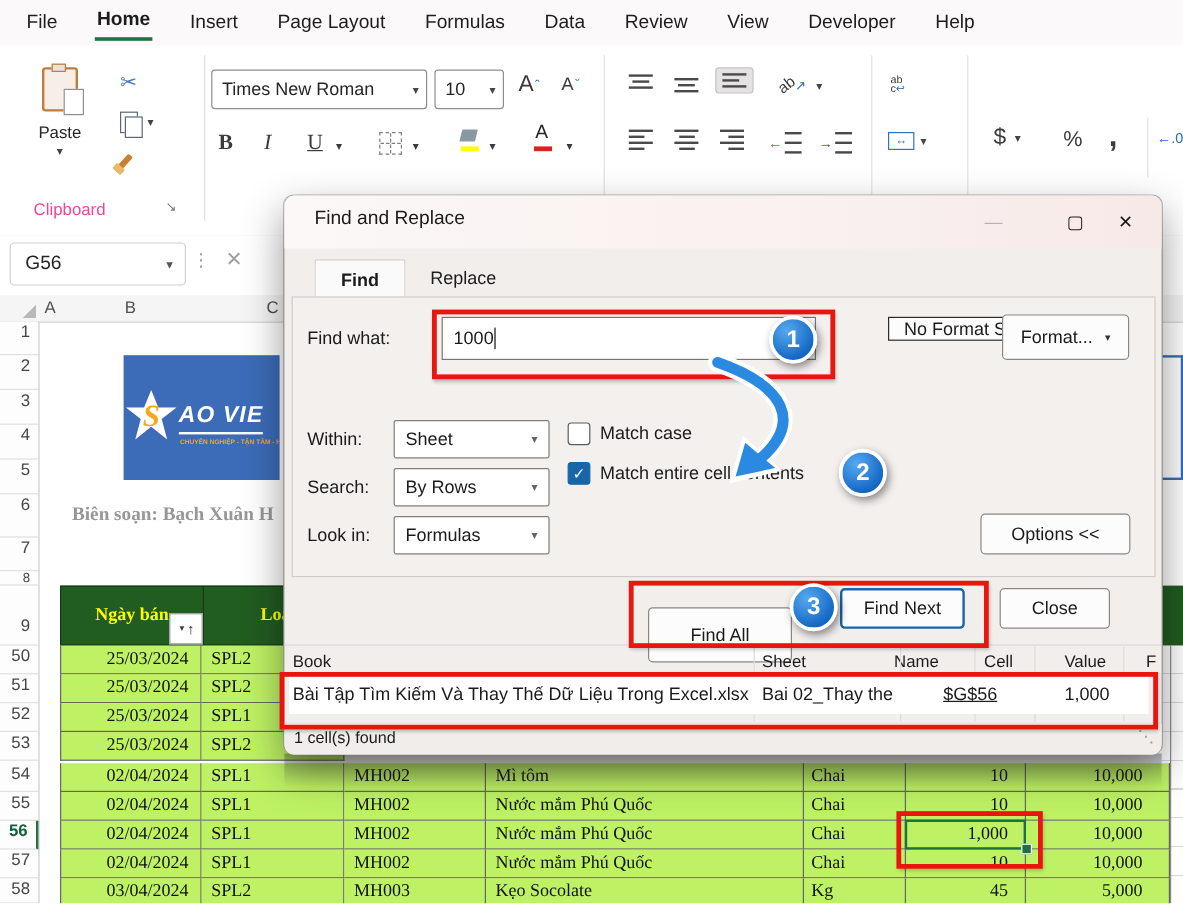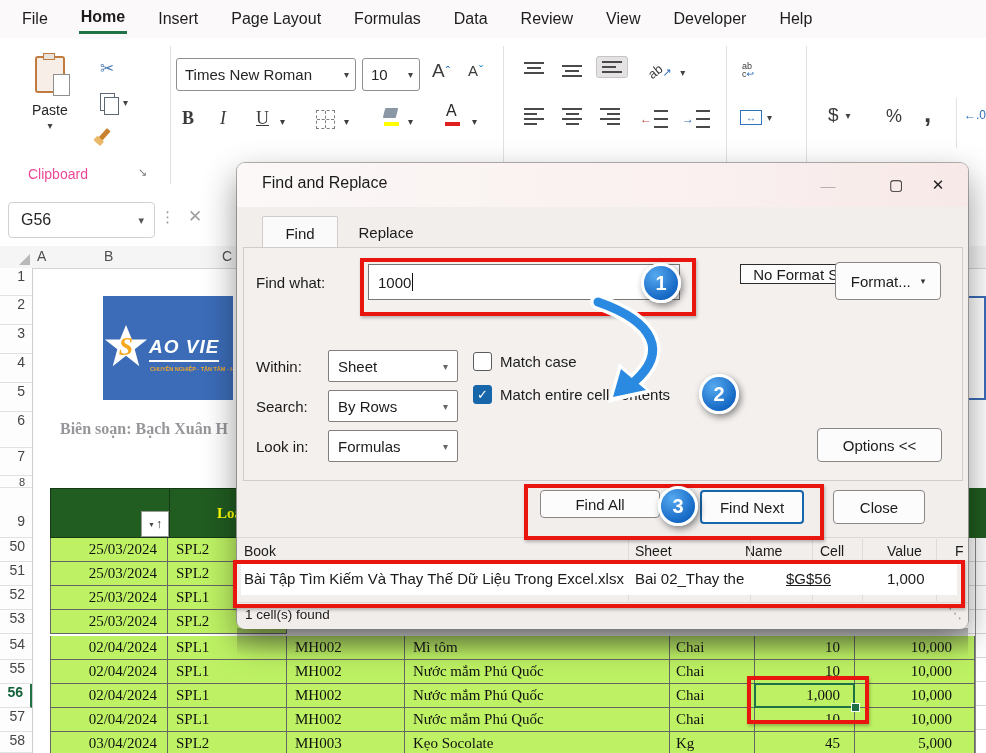--- a/index.html
+++ b/index.html
@@ -97,21 +97,21 @@
   #dlgshadow{position:absolute;left:237px;top:628px;width:731px;height:28px;
              background:linear-gradient(to bottom,rgba(60,60,60,.38),rgba(60,60,60,0));}
   #dialog{position:absolute;left:237px;top:163px;width:731px;height:465px;background:#f1eeec;border-radius:8px;
           box-shadow:0 14px 34px rgba(0,0,0,.42), 0 0 0 1px #b9b5b3;font-size:15px;color:#1b1b1b;}
   #dlg-title{position:absolute;left:0;top:0;right:0;height:44px;border-radius:8px 8px 0 0;
              background:linear-gradient(90deg,#fbf8f7 0%,#f9efee 70%,#f7e9e8 100%);}
   #dlg-title .t{position:absolute;left:25px;top:11px;font-size:16px;}
   .winbtn{position:absolute;top:8px;width:28px;height:28px;display:flex;align-items:center;justify-content:center;font-size:15px;color:#1b1b1b;}
   .winbtn.dim{color:#b5b1b0;}
   .dtab{position:absolute;top:53px;height:32px;display:flex;align-items:center;justify-content:center;font-size:15px;}
-  .dtab.act{background:#fbfafa;border:1px solid #cfcccb;border-bottom:none;border-radius:2px 2px 0 0;}
+  .dtab.act{background:#fbfafa;border:1px solid #cfcccb;border-bottom:none;border-radius:2px 2px 0 0;font-weight:bold;}
   #dpanel{position:absolute;left:6px;top:84px;width:718px;height:232px;border:1px solid #cfcccb;background:#f3f0ee;}
   .dlabel{position:absolute;font-size:15px;color:#1b1b1b;}
   #fw-input{position:absolute;left:131px;top:101px;width:312px;height:36px;background:#fff;border:1px solid #767674;
             box-sizing:border-box;display:flex;align-items:center;padding-left:9px;font-size:15px;}
   #fw-input .caret{width:1px;height:18px;background:#111;margin-left:1px;}
   .dbtn{position:absolute;background:#fdfcfc;border:1px solid #8a8786;border-radius:4px;box-sizing:border-box;
         display:flex;align-items:center;justify-content:center;font-size:15px;color:#1b1b1b;}
   #btn-noformat{border:1.5px solid #2b2b2b;border-radius:0;}
   #btn-format .da{margin-left:10px;font-size:9px;color:#333;}
   .dcombo{position:absolute;width:130px;height:32px;background:#fff;border:1px solid #817e7d;border-radius:2px;
@@ -340,20 +340,21 @@
       <polygon points="24,1 30.5,17 47,17 33.5,27.5 38.5,46 24,34.5 9.5,46 14.5,27.5 1,17 17.5,17" fill="#ffffff"></polygon>
       <text x="24" y="34" font-size="28" font-style="italic" font-weight="bold" fill="#f5a81c" text-anchor="middle" font-family="Liberation Serif,serif">S</text>
     </svg>
     <div id="brand">AO VIE</div>
     <div id="tagline">CHUYÊN NGHIỆP - TẬN TÂM - HỌC TH</div>
   </div>
   <div id="banner-right"></div>
   <div id="note">Biên soạn: Bạch Xuân H</div>
 
   <div id="thead">
+    <div class="thcell" style="left:0;width:118px;">Ngày bán</div>
     <div class="thcell" style="left:118px;width:119px;border-left:1px solid #143914;">Loạ</div>
     <div id="sortbtn">
         <span>↑</span>
       </div>
   </div>
   <div id="rightstrip"></div>
   <div id="rightgrid"></div>
 
   <div class="row24 sheetfont" style="top:538px;">
     <div class="cell cB">25/03/2024</div>
@@ -470,21 +471,21 @@
 
     <div class="cbx" style="left:236px;top:189px;"></div>
     <div class="dlabel" style="left:263px;top:190px;">Match case</div>
     <div class="cbx on" style="left:236px;top:222px;"></div>
     <div class="dlabel" style="left:263px;top:223px;">Match entire cell contents</div>
 
     <div class="dbtn" style="left:580px;top:265px;width:125px;height:34px;">
         <span>Options &lt;&lt;</span>
       </div>
 
-    <div class="dbtn" style="left:303px;top:327px;width:120px;height:28px;">
+    <div class="dbtn" style="left:303px;top:343px;width:120px;height:46px;">
         <span>Find All</span>
       </div>
     <div class="dbtn" id="btn-findnext" style="left:463px;top:327px;width:104px;height:34px;">
         <span>Find Next</span>
       </div>
     <div class="dbtn" style="left:596px;top:327px;width:92px;height:34px;">
         <span>Close</span>
       </div>
 
     <div id="res-divider"></div>

